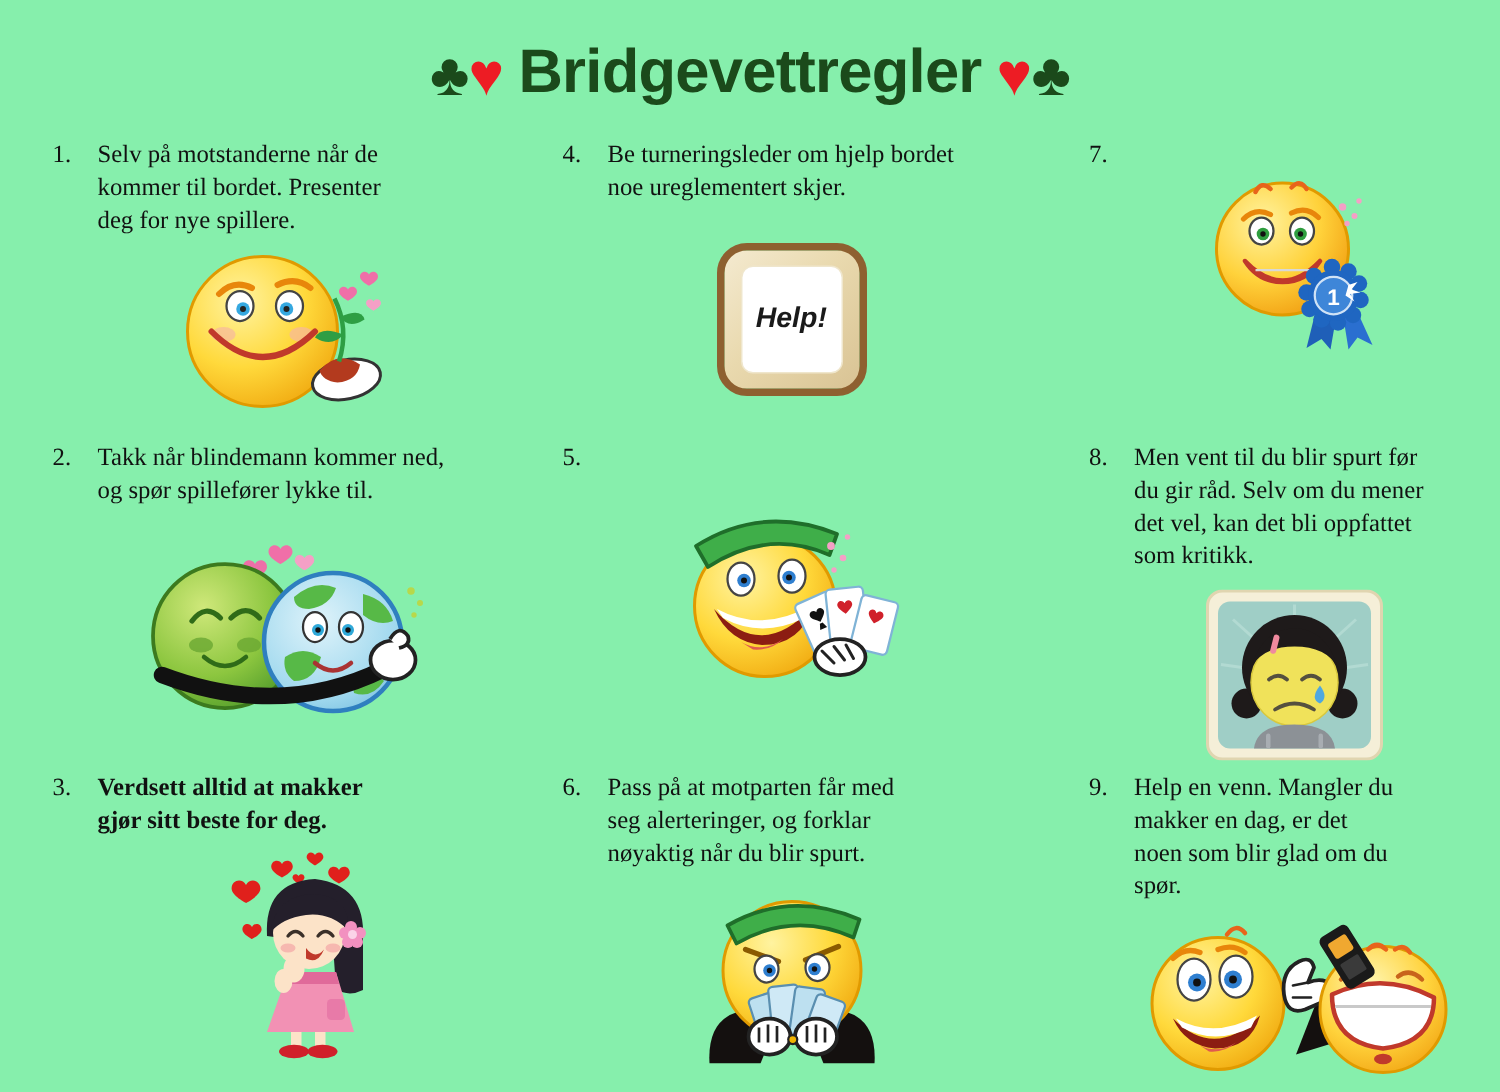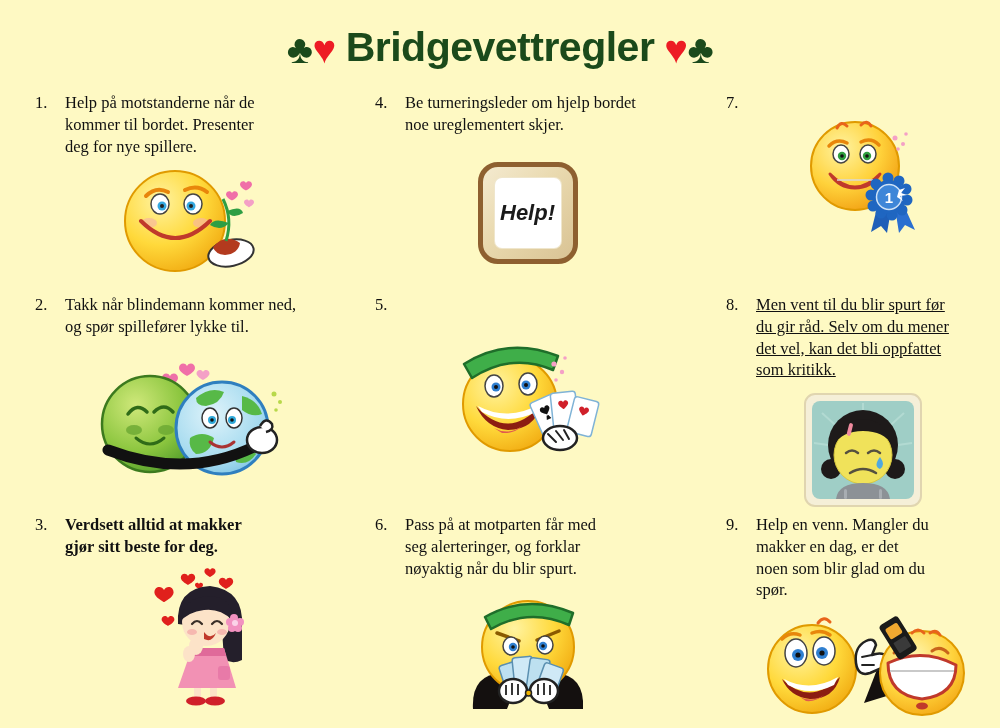--- a/index.html
+++ b/index.html
@@ -1,61 +1,61 @@
 <!DOCTYPE html>
 <html><head>
 <meta charset="utf-8">
 <style>
   html,body{margin:0;padding:0;background:#fff;}
-  #page{width:1000px;height:728px;background:#fef9c3;overflow:hidden;position:relative;
+  #page{width:1000px;height:728px;background:#86efac;overflow:hidden;position:relative;
         font-family:"Liberation Serif", serif;color:#111;}
   
   #header{height:92px;display:flex;align-items:center;justify-content:center;padding-top:4px;box-sizing:border-box;}
   #title{font-family:"Liberation Sans", sans-serif;font-weight:bold;font-size:41px;
          color:#1b4a1b;white-space:nowrap;letter-spacing:-.5px;}
   .suit{font-size:40px;vertical-align:-2px;}
   .suit.club{color:#1b4a1b;}
   .suit.heart{color:#ed1c24;}
   #title .word{margin:0 10px;}
   
   #grid{display:grid;grid-template-columns:345px 335px 320px;grid-template-rows:202px 220px 214px;}
   .cell{box-sizing:border-box;display:flex;flex-direction:column;align-items:flex-start;}
   .col1{padding-left:35px;}
   .col2{padding-left:30px;}
   .col3{padding-left:46px;}
   .rule-row{display:flex;}
   .rule-num{width:30px;flex:0 0 30px;font-size:16.5px;line-height:1.32;}
   .rule-text{margin:0;font-size:16.5px;line-height:1.32;}
   .w215{max-width:215px;} .w240{max-width:242px;} .w190{max-width:192px;font-weight:bold;}
-  .w235{max-width:238px;} .w175{max-width:178px;} .w195{max-width:196px;text-decoration:underline;}
+  .w235{max-width:238px;} .w175{max-width:178px;} .w195{max-width:196px;}
   .illus{margin-top:8px;align-self:center;}
   
   .help-key{width:100px;height:102px;border:5px solid #8e6030;border-radius:20px;
             background:linear-gradient(135deg,#f4ead0 0%,#e9d9ae 45%,#d9c394 100%);
             display:flex;align-items:center;justify-content:center;box-sizing:border-box;}
   .help-key-face{width:66px;height:70px;background:#fff;border-radius:7px;
             display:flex;align-items:center;justify-content:center;
             font-family:"Liberation Sans", sans-serif;font-style:italic;font-weight:bold;
-            font-size:22px;color:#1a1a1a;box-shadow:0 0 0 1px #efe6cc;}
+            font-size:19px;color:#1a1a1a;box-shadow:0 0 0 1px #efe6cc;}
 </style>
 </head>
 <body>
 
 <div id="page">
 
   <div id="header">
     <div id="title"><span class="suit club">♣</span><span class="suit heart">♥</span><span class="word">Bridgevettregler</span><span class="suit heart">♥</span><span class="suit club">♣</span></div>
   </div>
 
   <div id="grid">
 
     <section class="cell col1">
       <div class="rule-row">
         <span class="rule-num">1.</span>
-        <p class="rule-text w215">Help på motstanderne når de kommer til bordet. Presenter deg for nye spillere.</p>
+        <p class="rule-text w215">Selv på motstanderne når de kommer til bordet. Presenter deg for nye spillere.</p>
       </div>
       <div class="illus" style="margin-top:4px">
         <svg width="142" height="112" viewBox="0 0 142 112">
           <defs>
               <radialGradient id="g1" cx="35%" cy="30%" r="80%">
             <stop offset="0%" stop-color="#fff3a0"></stop>
                 <stop offset="55%" stop-color="#ffd93b"></stop>
                 <stop offset="100%" stop-color="#f0a70e"></stop>
           </radialGradient>
             </defs>

